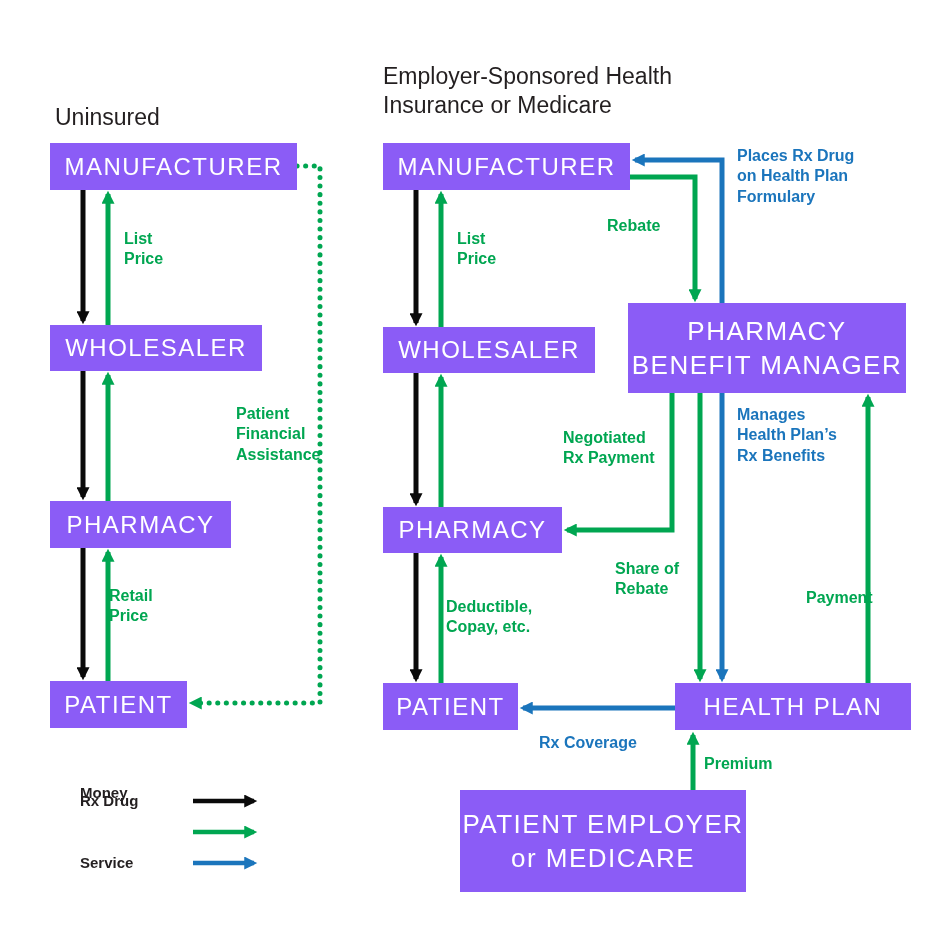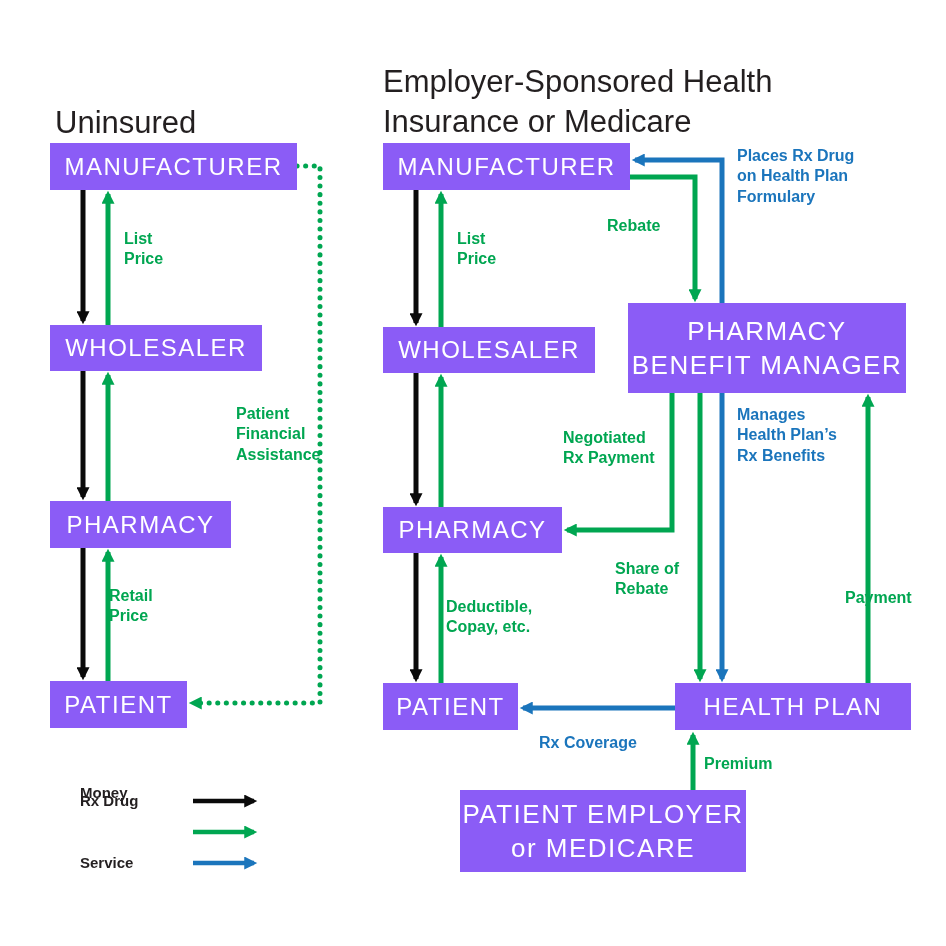--- a/index.html
+++ b/index.html
@@ -1,19 +1,19 @@
 <!DOCTYPE html>
 <html><head>
 <meta charset="utf-8">
 <style>
   html, body { margin: 0; padding: 0; background: #ffffff; }
   body { width: 946px; height: 946px; font-family: "Liberation Sans", sans-serif; }
   .canvas { position: relative; width: 946px; height: 946px; overflow: hidden; background: #ffffff; }
   .arrows { position: absolute; left: 0; top: 0; }
-  .title { position: absolute; font-size: 31px; font-weight: 500; color: #231f20; line-height: 1.28; white-space: pre-line; }
+  .title { position: absolute; font-size: 23px; font-weight: 500; color: #231f20; line-height: 1.28; white-space: pre-line; }
   .box { position: absolute; background: #8b5cf6; color: #ffffff; display: flex; align-items: center; justify-content: center; text-align: center; font-weight: 500; letter-spacing: 1.5px; white-space: pre-line; }
   .box.sm { font-size: 24px; }
   .box.lg { font-size: 26px; line-height: 1.32; }
   .flabel { position: absolute; font-size: 16px; font-weight: 700; line-height: 1.28; white-space: pre-line; }
   .green { color: #00a651; }
   .blue  { color: #1b75bc; }
   .legend-label { position: absolute; width: 100px; text-align: left; font-size: 15px; font-weight: 700; color: #231f20; }
 </style>
 </head>
 <body>
@@ -79,39 +79,39 @@
 Financial
 Assistance</div>
 
   <div class="box sm" style="left:383px; top:143px; width:247px; height:47px;">MANUFACTURER</div>
   <div class="box sm" style="left:383px; top:327px; width:212px; height:46px;">WHOLESALER</div>
   <div class="box sm" style="left:383px; top:507px; width:179px; height:46px;">PHARMACY</div>
   <div class="box sm" style="left:383px; top:683px; width:135px; height:47px;">PATIENT</div>
   <div class="box lg" style="left:628px; top:303px; width:278px; height:90px;">PHARMACY
 BENEFIT MANAGER</div>
   <div class="box sm" style="left:675px; top:683px; width:236px; height:47px;">HEALTH PLAN</div>
-  <div class="box lg" style="left:460px; top:790px; width:286px; height:82px;">PATIENT EMPLOYER
+  <div class="box lg" style="left:460px; top:790px; width:286px; height:102px;">PATIENT EMPLOYER
 or MEDICARE</div>
 
   <div class="flabel green" style="left:457px; top:229px;">List
 Price</div>
   <div class="flabel green" style="left:607px; top:216px;">Rebate</div>
   <div class="flabel green" style="left:563px; top:428px;">Negotiated
 Rx Payment</div>
   <div class="flabel blue" style="left:737px; top:146px;">Places Rx Drug
 on Health Plan
 Formulary</div>
   <div class="flabel blue" style="left:737px; top:405px;">Manages
 Health Plan’s
 Rx Benefits</div>
   <div class="flabel green" style="left:446px; top:597px;">Deductible,
 Copay, etc.</div>
   <div class="flabel green" style="left:615px; top:559px;">Share of
 Rebate</div>
-  <div class="flabel green" style="left:806px; top:588px;margin-left:39px;">Payment</div>
+  <div class="flabel green" style="left:806px; top:588px;">Payment</div>
   <div class="flabel blue" style="left:539px; top:733px;">Rx Coverage</div>
   <div class="flabel green" style="left:704px; top:754px;">Premium</div>
 
   <div>
     <div class="legend-label" style="left:80px; top:792px;">Rx Drug</div>
     <div class="legend-label" style="left:80px; top:784px;">Money</div>
     <div class="legend-label" style="left:80px; top:854px;">Service</div>
   </div>
 
 </div>

